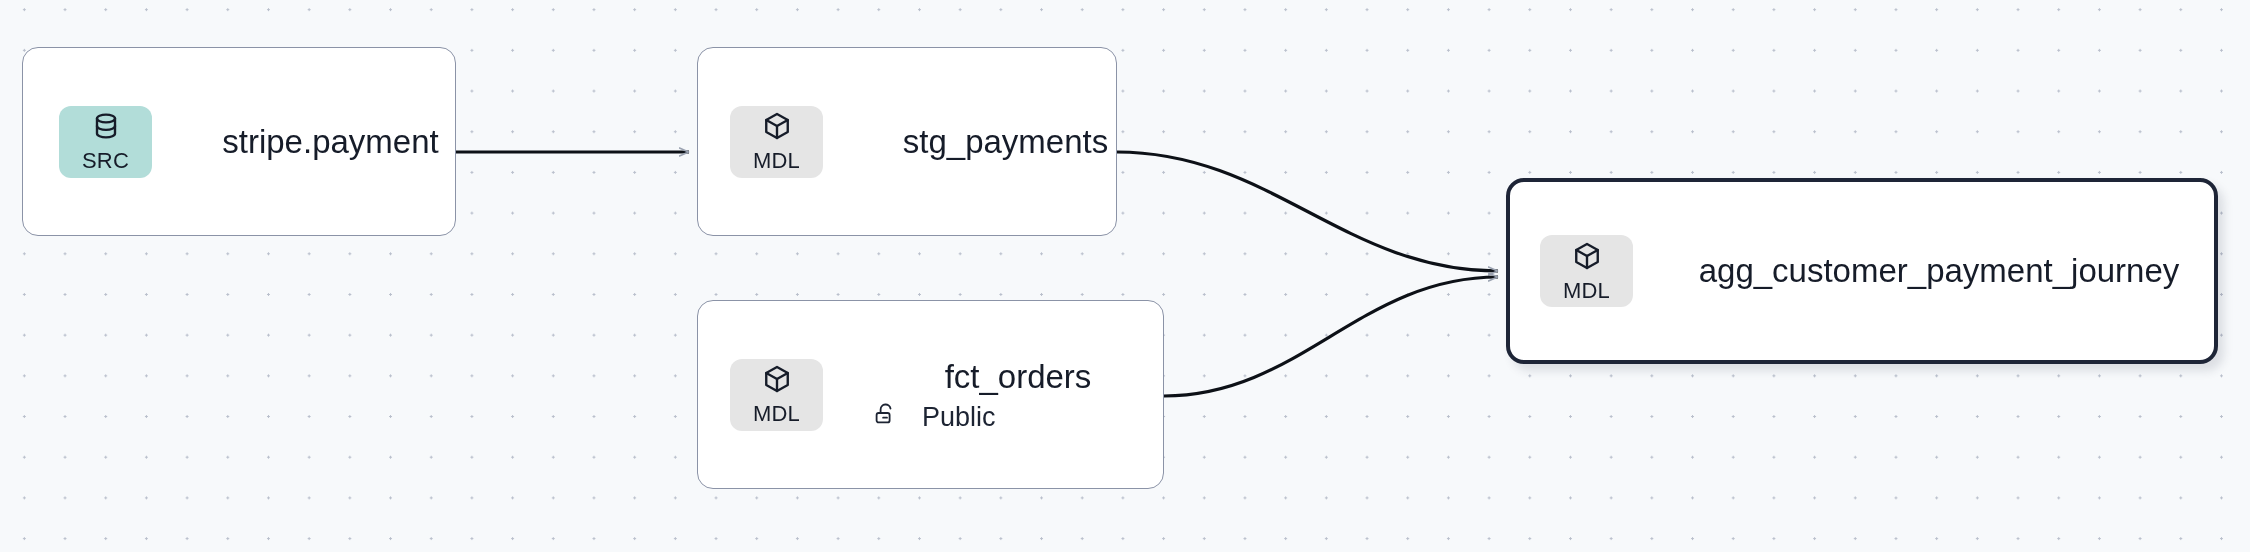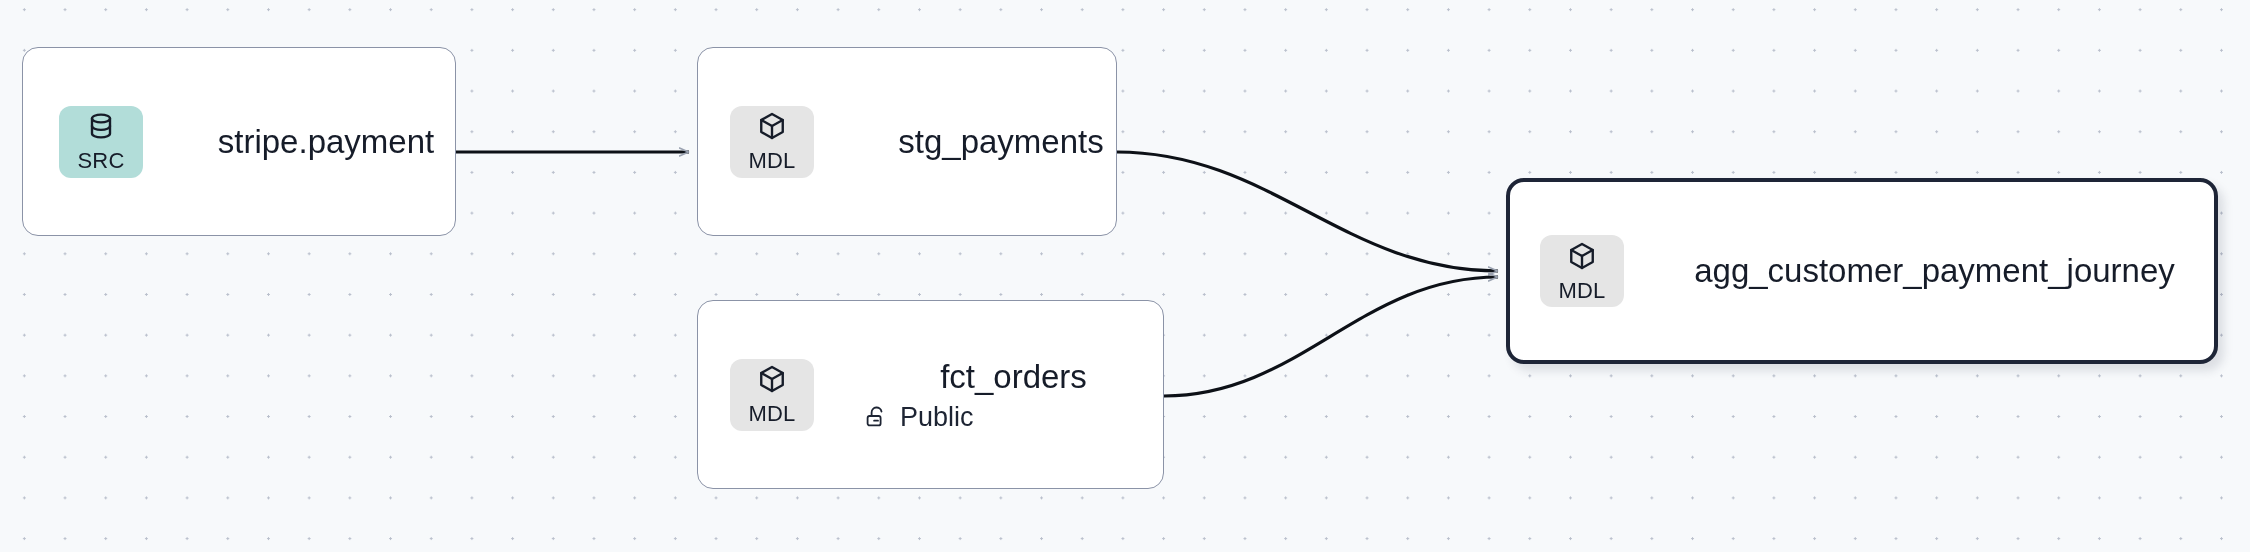--- a/index.html
+++ b/index.html
@@ -25,21 +25,21 @@
     border-radius:16px;
     display:flex;align-items:center;
   }
   .node.selected{
     border:4px solid #1e2537;
     border-radius:18px;
     box-shadow:6px 7px 10px rgba(40,48,70,0.13);
   }
   .badge{
     flex:0 0 auto;
-    width:84px;height:72px;
+    width:93px;height:72px;
     border-radius:12px;
     display:flex;flex-direction:column;
     align-items:center;justify-content:center;
     gap:9px;
   }
   .badge.src{background:#b2ddd9;}
   .badge.mdl{background:#e5e5e5;}
   .badge svg{display:block;}
   .badge-text{
     font-size:22px;line-height:22px;
@@ -51,21 +51,21 @@
     display:flex;flex-direction:column;justify-content:center;
     gap:6px;
   }
   .node-title{
     font-size:33px;line-height:38px;
     color:#161c29;white-space:nowrap;
     font-family:"Liberation Sans", sans-serif;
     text-align:center;
   }
   .visibility{
-    display:flex;align-items:center;gap:12px;
+    display:flex;align-items:flex-start;gap:25px;
     font-size:27px;line-height:30px;color:#1d2433;
   }
   .visibility svg{display:block;flex:0 0 auto;}
 </style>
 </head>
 <body>
 
 <div id="canvas">
 
   <svg id="edge-layer" viewBox="0 0 2250 552" width="2250" height="552">

